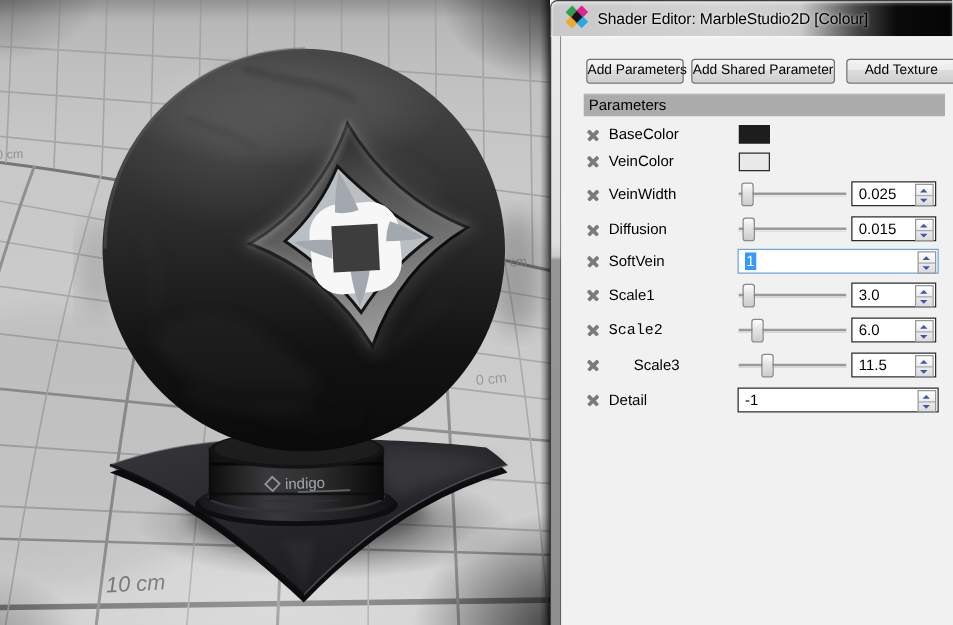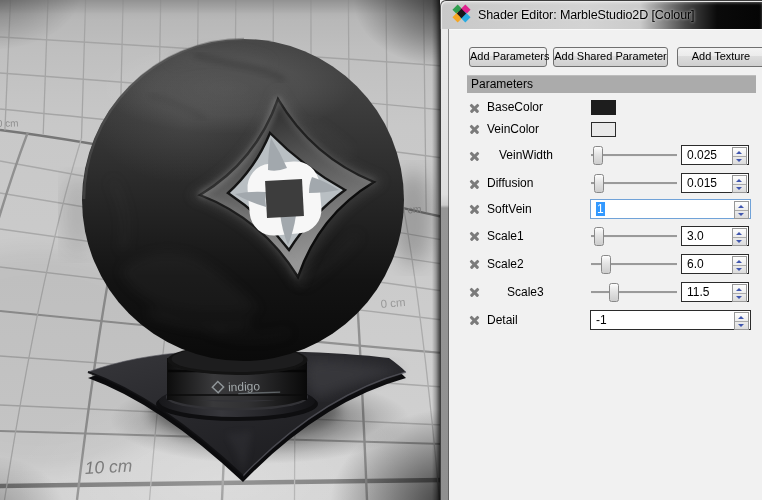--- a/index.html
+++ b/index.html
@@ -266,21 +266,21 @@
 
   <div class="xi" style="left:469px;top:102px;"></div>
   <div class="lbl" style="left:487px;top:100px;">BaseColor</div>
   <div class="abs" style="left:591px;top:100px;width:25px;height:15px;background:#1d1d1d;"></div>
 
   <div class="xi" style="left:469px;top:123.5px;"></div>
   <div class="lbl" style="left:487px;top:121.5px;">VeinColor</div>
   <div class="abs" style="left:591px;top:122px;width:25px;height:15px;background:#e9e9e9;border:1px solid #2b2b2b;box-sizing:border-box;"></div>
 
   <div class="xi" style="left:469px;top:150px;"></div>
-  <div class="lbl" style="left:499px;top:148px;">VeinWidth</div>
+  <div class="lbl" style="left:487px;top:148px;">VeinWidth</div>
   <div class="groove" style="top:154px;"></div>
   <div class="handle" style="left:593px;top:146px;"></div>
   <div class="spin" style="left:681px;top:145px;">0.025<span class="spinbtns"><span class="up"></span><span class="dn"></span></span></div>
 
   <div class="xi" style="left:469px;top:178px;"></div>
   <div class="lbl" style="left:487px;top:176px;">Diffusion</div>
   <div class="groove" style="top:182px;"></div>
   <div class="handle" style="left:593.5px;top:174px;"></div>
   <div class="spin" style="left:681px;top:173px;">0.015<span class="spinbtns"><span class="up"></span><span class="dn"></span></span></div>
 
@@ -288,21 +288,21 @@
   <div class="lbl" style="left:487px;top:201.5px;">SoftVein</div>
   <div class="spin" style="left:590px;top:199px;width:161px;border:1px solid #70a2d8;"><span style="background:#3399ff;color:#fff;padding:0 1px;">1</span><span class="spinbtns"><span class="up"></span><span class="dn"></span></span></div>
 
   <div class="xi" style="left:469px;top:230.5px;"></div>
   <div class="lbl" style="left:487px;top:228.5px;">Scale1</div>
   <div class="groove" style="top:235px;"></div>
   <div class="handle" style="left:594px;top:227px;"></div>
   <div class="spin" style="left:681px;top:226px;">3.0<span class="spinbtns"><span class="up"></span><span class="dn"></span></span></div>
 
   <div class="xi" style="left:469px;top:258.5px;"></div>
-  <div class="lbl" style="left:487px;top:256.5px;">Scale2</div>
+  <div class="lbl" style="left:487px;top:256.5px;font-family:Liberation Mono, monospace;">Scale2</div>
   <div class="groove" style="top:263px;"></div>
   <div class="handle" style="left:600.5px;top:255px;"></div>
   <div class="spin" style="left:681px;top:254px;">6.0<span class="spinbtns"><span class="up"></span><span class="dn"></span></span></div>
 
   <div class="xi" style="left:469px;top:286.5px;"></div>
   <div class="lbl" style="left:507px;top:284.5px;">Scale3</div>
   <div class="groove" style="top:291px;"></div>
   <div class="handle" style="left:608.5px;top:283px;"></div>
   <div class="spin" style="left:681px;top:282px;">11.5<span class="spinbtns"><span class="up"></span><span class="dn"></span></span></div>
 

